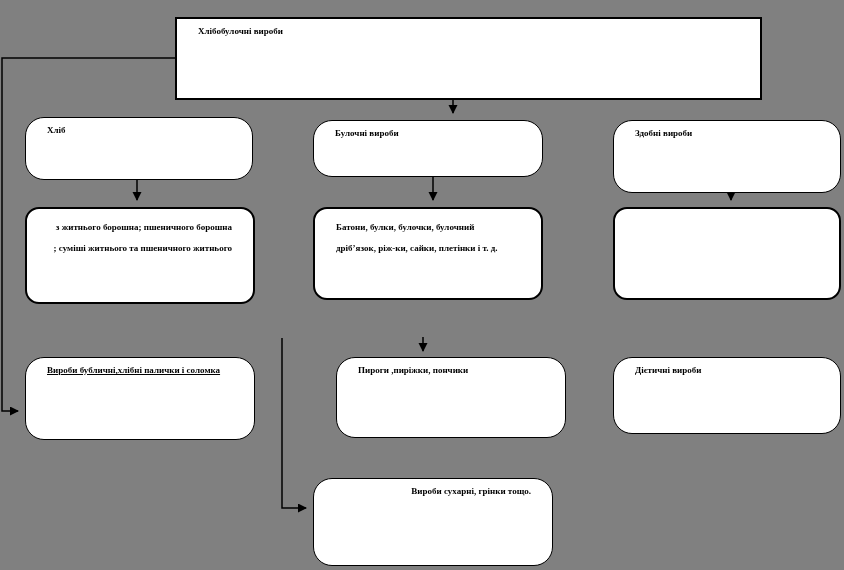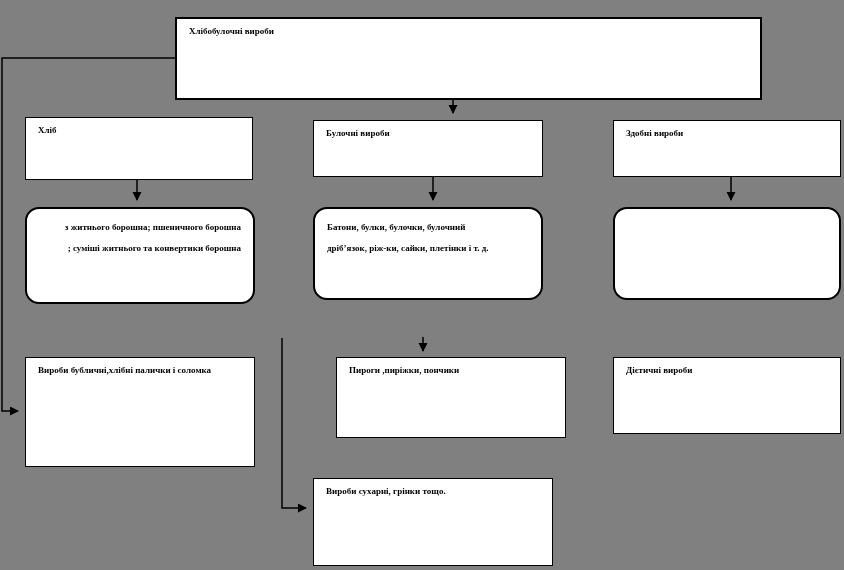--- a/index.html
+++ b/index.html
@@ -18,39 +18,39 @@
   }
   .box {
     position: absolute;
     box-sizing: border-box;
     background: #ffffff;
     border: 2px solid #000000;
     color: #000000;
     font-weight: bold;
     font-size: 9px;
     line-height: 13px;
-    padding: 6px 12px;
+    padding: 6px 21px;
   }
-  .box.thin { border-width: 1.5px; }
+  .box.thin { border-width: 1.5px; border-radius: 19px; }
   .box.rounded {
     border-radius: 14px;
     padding-top: 8px;
   }
   .box.rounded .line { line-height: 21px; }
   .root-box    { left: 175px; top: 17px;  width: 587px; height: 83px; }
   .hlib-box    { left: 25px;  top: 117px; width: 228px; height: 63px; }
   .bulochni-box{ left: 313px; top: 120px; width: 230px; height: 57px; }
-  .zdobni-box  { left: 613px; top: 120px; width: 228px; height: 57px; }
+  .zdobni-box  { left: 613px; top: 120px; width: 228px; height: 73px; }
   .hlib-types-box    { left: 25px;  top: 207px; width: 230px; height: 97px; text-align: right; }
   .bulochni-types-box{ left: 313px; top: 207px; width: 230px; height: 93px; }
   .zdobni-types-box  { left: 613px; top: 207px; width: 228px; height: 93px; }
-  .bublychni-box { left: 25px;  top: 357px; width: 230px; height: 110px; }
+  .bublychni-box { left: 25px;  top: 357px; width: 230px; height: 83px; text-decoration: underline; }
   .pyrohy-box    { left: 313px; top: 357px; width: 230px; height: 81px; margin-left: 23px; }
   .diet-box      { left: 613px; top: 357px; width: 228px; height: 77px; }
-  .suharni-box   { left: 313px; top: 478px; width: 240px; height: 88px; }
+  .suharni-box   { left: 313px; top: 478px; width: 240px; height: 88px; text-align: right; }
 </style>
 </head>
 <body>
 
 <div class="canvas">
 
   <svg class="connectors" width="844" height="570" viewBox="0 0 844 570">
     <defs>
       <marker id="arrow" markerUnits="userSpaceOnUse" markerWidth="10" markerHeight="10" refX="8" refY="4.5" orient="auto">
         <path d="M0,0 L9,4.5 L0,9 z" fill="#000000"></path>
@@ -76,21 +76,21 @@
   <div class="box thin bulochni-box">
     <span>Булочні вироби</span>
   </div>
 
   <div class="box thin zdobni-box">
     <span>Здобні вироби</span>
   </div>
 
   <div class="box rounded hlib-types-box">
     <div class="line">з житнього борошна; пшеничного борошна</div>
-    <div class="line">; суміші житнього та конвертики борошна</div>
+    <div class="line">; суміші житнього та пшеничного житнього</div>
   </div>
 
   <div class="box rounded bulochni-types-box">
     <div class="line">Батони, булки, булочки, булочний</div>
     <div class="line">дріб’язок, ріж-ки, сайки, плетінки і т. д.</div>
   </div>
 
   <div class="box rounded zdobni-types-box">
   </div>
 

